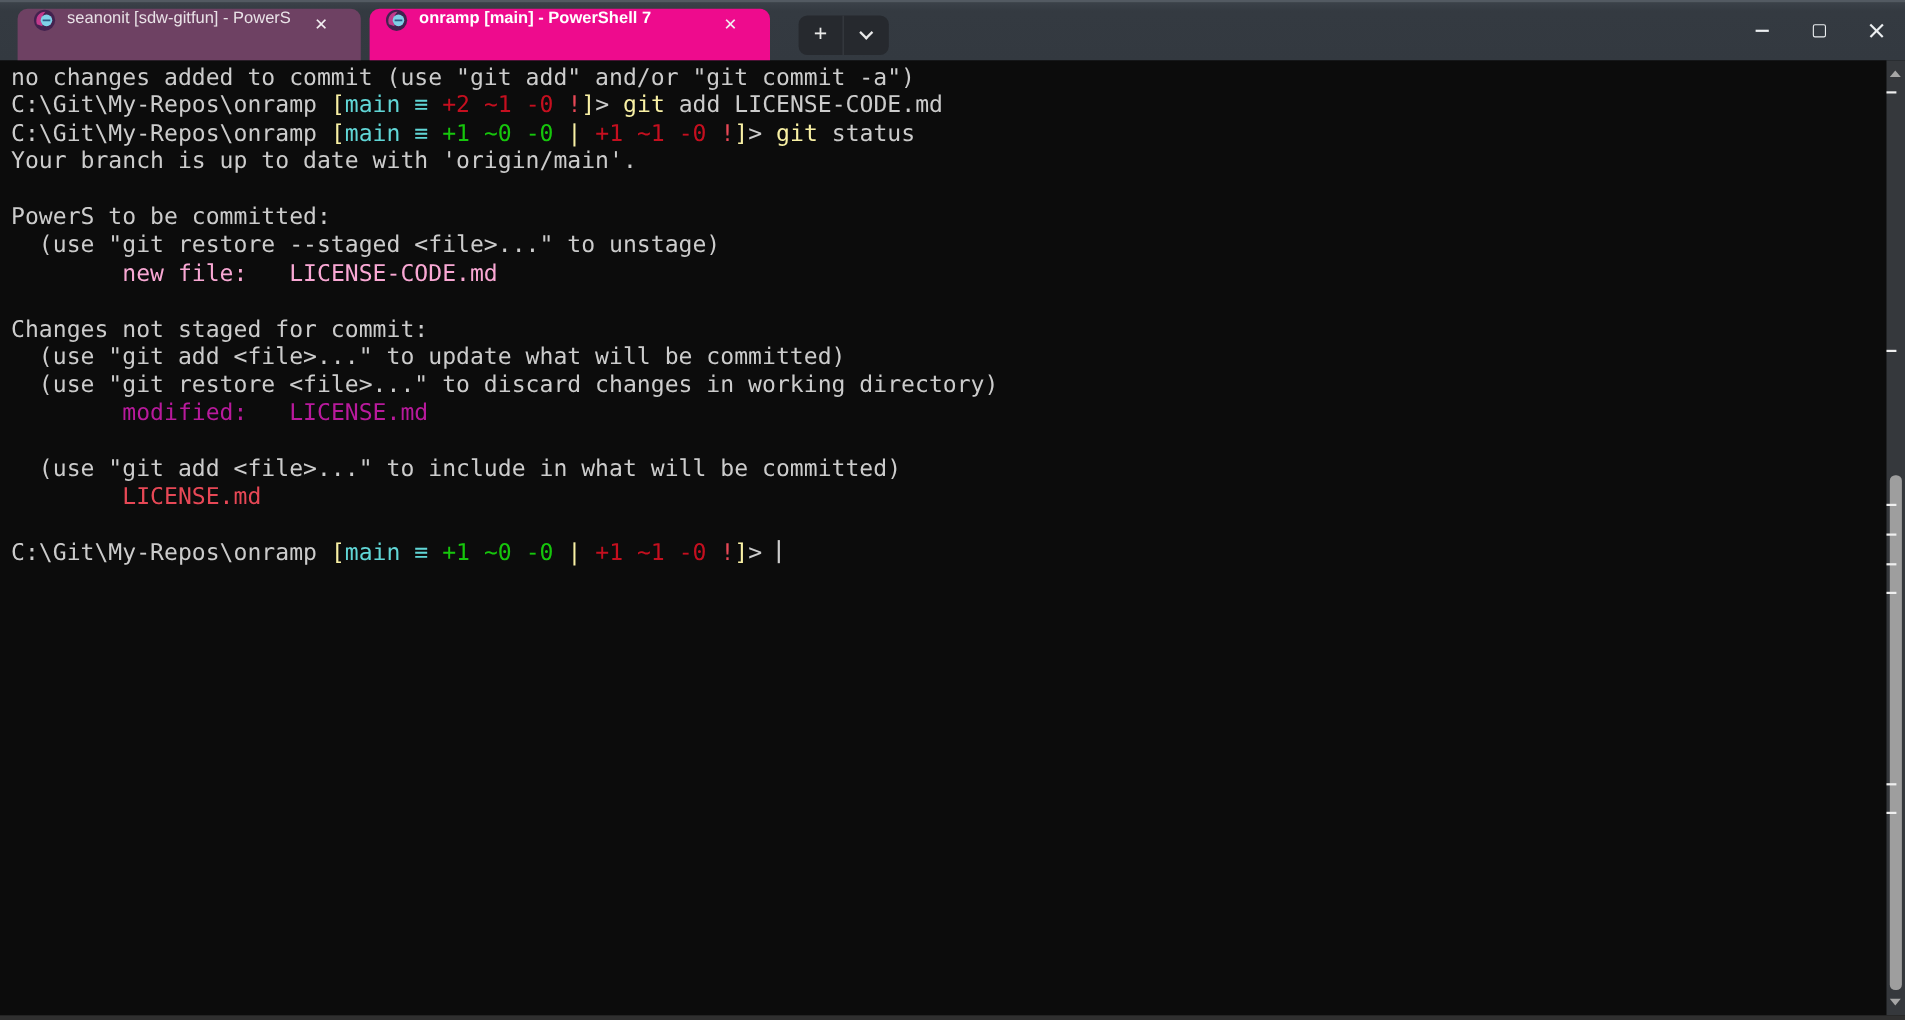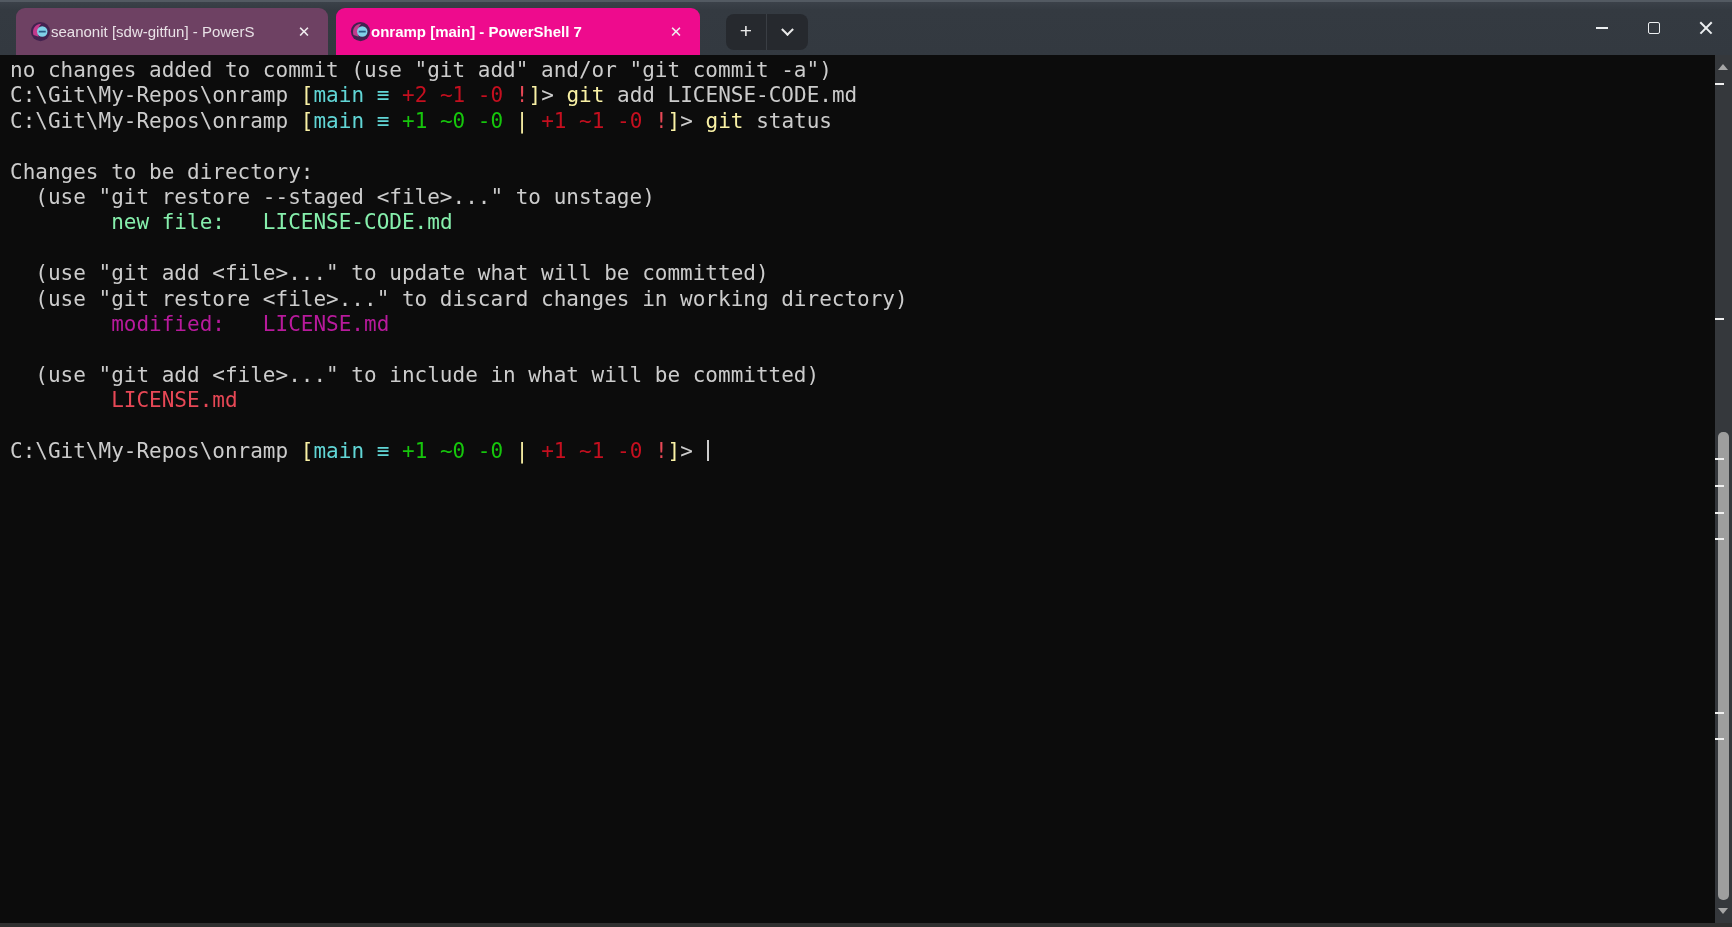--- a/index.html
+++ b/index.html
@@ -5,22 +5,22 @@
   * { margin:0; padding:0; box-sizing:border-box; }
   html,body { width:1732px; height:927px; overflow:hidden; background:#0c0c0c;
               font-family:"Liberation Sans", sans-serif; }
 
   
   .titlebar { position:absolute; left:0; top:0; width:1732px; height:55px;
               background:linear-gradient(180deg,#3d434b 0%,#343a41 18%,#333940 100%); }
   .titlebar::before { content:""; position:absolute; left:0; top:0; right:0; height:2px;
               background:#535a62; }
   .tabs { position:absolute; left:16px; bottom:0; height:47px; display:flex; align-items:flex-end; }
-  .tab { height:47px; display:flex; align-items:center; 
-         border-radius:9px 9px 0 0; padding:0 10px 0 14px; cursor:pointer; }
+  .tab { height:47px; display:flex; gap:10px;
+         border-radius:9px 9px 0 0; padding:0 22px 0 14px; cursor:pointer; }
   .tab.inactive { background:#6e4163; width:312px; margin-right:8px; }
   .tab.active   { background:#ee0b8d; width:364px; }
   .tab-title { flex:1 1 auto; overflow:hidden; white-space:nowrap; font-size:15px; }
   .tab.inactive .tab-title { color:#e9e2e7; }
   .tab.active .tab-title { color:#ffffff; font-weight:700; }
   .tab-close { width:28px; height:28px; flex:0 0 auto; display:flex; align-items:center;
                justify-content:center; color:#f2eef1; font-size:15px; border-radius:4px; }
   .ps-icon { width:21px; height:21px; flex:0 0 auto; border-radius:50%; }
 
   .tabbar-buttons { position:absolute; left:726px; top:14px; width:82px; height:36px;
@@ -109,25 +109,27 @@
       <span class="glyph-close"></span>
     </div>
   </div>
 </div>
 
 <div class="terminal">
   <div id="term-out">
       <div class="tline"><span style="color: rgb(204, 204, 204);">no changes added to commit (use "git add" and/or "git commit -a")</span></div>
       <div class="tline"><span style="color: rgb(204, 204, 204);">C:\Git\My-Repos\onramp </span><span style="color: rgb(249, 241, 165);">[</span><span style="color: rgb(97, 214, 214);">main</span><span style="color: rgb(204, 204, 204);"> </span><span style="color: rgb(97, 214, 214);">≡</span><span style="color: rgb(204, 204, 204);"> </span><span style="color: rgb(197, 15, 31);">+2 ~1 -0</span><span style="color: rgb(204, 204, 204);"> </span><span style="color: rgb(231, 72, 86);">!</span><span style="color: rgb(249, 241, 165);">]</span><span style="color: rgb(204, 204, 204);">&gt; </span><span style="color: rgb(249, 241, 165);">git</span><span style="color: rgb(204, 204, 204);"> add LICENSE-CODE.md</span></div>
       <div class="tline"><span style="color: rgb(204, 204, 204);">C:\Git\My-Repos\onramp </span><span style="color: rgb(249, 241, 165);">[</span><span style="color: rgb(97, 214, 214);">main</span><span style="color: rgb(204, 204, 204);"> </span><span style="color: rgb(97, 214, 214);">≡</span><span style="color: rgb(204, 204, 204);"> </span><span style="color: rgb(22, 198, 12);">+1 ~0 -0</span><span style="color: rgb(204, 204, 204);"> </span><span style="color: rgb(249, 241, 165);">|</span><span style="color: rgb(204, 204, 204);"> </span><span style="color: rgb(197, 15, 31);">+1 ~1 -0</span><span style="color: rgb(204, 204, 204);"> </span><span style="color: rgb(231, 72, 86);">!</span><span style="color: rgb(249, 241, 165);">]</span><span style="color: rgb(204, 204, 204);">&gt; </span><span style="color: rgb(249, 241, 165);">git</span><span style="color: rgb(204, 204, 204);"> status</span></div>
+      <div class="tline"><span style="color: rgb(204, 204, 204);">Your branch is up to date with 'origin/main'.</span></div>
       <div class="tline"><span style="color: rgb(204, 204, 204);"></span></div>
-      <div class="tline"><span style="color: rgb(204, 204, 204);">Changes to be directory:</span></div>
+      <div class="tline"><span style="color: rgb(204, 204, 204);">PowerS to be committed:</span></div>
       <div class="tline"><span style="color: rgb(204, 204, 204);">  (use "git restore --staged &lt;file&gt;..." to unstage)</span></div>
-      <div class="tline"><span style="color: rgb(204, 204, 204);">        </span><span style="color: #86efac;">new file:   LICENSE-CODE.md</span></div>
+      <div class="tline"><span style="color: rgb(204, 204, 204);">        </span><span style="color: #f9a8d4;">new file:   LICENSE-CODE.md</span></div>
       <div class="tline"><span style="color: rgb(204, 204, 204);"></span></div>
+      <div class="tline"><span style="color: rgb(204, 204, 204);">Changes not staged for commit:</span></div>
       <div class="tline"><span style="color: rgb(204, 204, 204);">  (use "git add &lt;file&gt;..." to update what will be committed)</span></div>
       <div class="tline"><span style="color: rgb(204, 204, 204);">  (use "git restore &lt;file&gt;..." to discard changes in working directory)</span></div>
       <div class="tline"><span style="color: rgb(204, 204, 204);">        </span><span style="color: rgb(184, 26, 156);">modified:   LICENSE.md</span></div>
       <div class="tline"><span style="color: rgb(204, 204, 204);"></span></div>
       <div class="tline"><span style="color: rgb(204, 204, 204);">  (use "git add &lt;file&gt;..." to include in what will be committed)</span></div>
       <div class="tline"><span style="color: rgb(204, 204, 204);">        </span><span style="color: rgb(231, 72, 86);">LICENSE.md</span></div>
       <div class="tline"><span style="color: rgb(204, 204, 204);"></span></div>
       <div class="tline"><span style="color: rgb(204, 204, 204);">C:\Git\My-Repos\onramp </span><span style="color: rgb(249, 241, 165);">[</span><span style="color: rgb(97, 214, 214);">main</span><span style="color: rgb(204, 204, 204);"> </span><span style="color: rgb(97, 214, 214);">≡</span><span style="color: rgb(204, 204, 204);"> </span><span style="color: rgb(22, 198, 12);">+1 ~0 -0</span><span style="color: rgb(204, 204, 204);"> </span><span style="color: rgb(249, 241, 165);">|</span><span style="color: rgb(204, 204, 204);"> </span><span style="color: rgb(197, 15, 31);">+1 ~1 -0</span><span style="color: rgb(204, 204, 204);"> </span><span style="color: rgb(231, 72, 86);">!</span><span style="color: rgb(249, 241, 165);">]</span><span style="color: rgb(204, 204, 204);">&gt; </span><span class="cursor-bar"></span></div>
     </div>
 </div>

